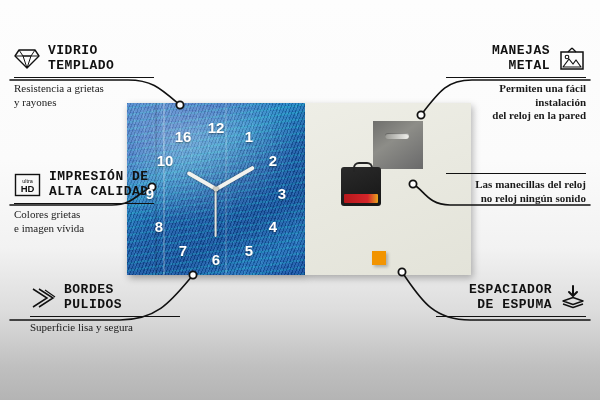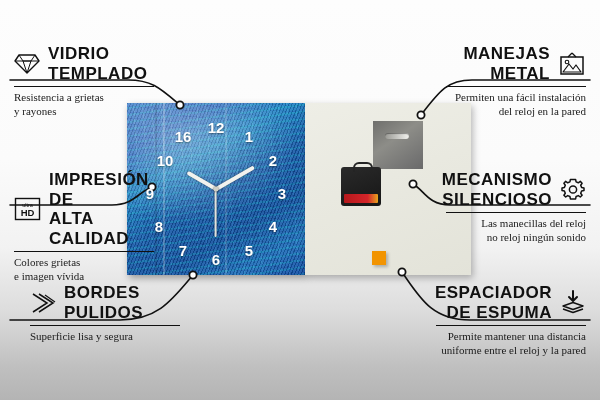--- a/index.html
+++ b/index.html
@@ -130,43 +130,43 @@
   }
 
   
   .callout { position: absolute; }
   .callout .head {
     display: flex;
     align-items: center;
     gap: 8px;
   }
   .callout .title {
-    font-family: Liberation Sans, sans-serif;
+    font-family: Liberation Mono, monospace;
     font-weight: bold;
-    font-size: 17px;
+    font-size: 13px;
     letter-spacing: .5px;
     line-height: 1.15;
     color: #111;
     text-transform: uppercase;
   }
   .callout .rule {
     height: 0; border-top: 1.3px solid #111;
     margin: 3px 0 4px 0;
   }
   .callout .desc {
     font-family: "Liberation Serif", serif;
     font-size: 11px;
     line-height: 1.25;
     color: #1a1a1a;
   }
   .callout.left  .title { text-align: left; }
   .callout.left  .desc  { text-align: left; }
   .callout.right .head  { justify-content: flex-end; }
   .callout.right .title { text-align: right; }
-  .callout.right .desc  { text-align: right; }
+  .callout.right .desc  { text-align: right; font-weight: bold; }
   .ico { flex: 0 0 auto; display: block; }
 
   #wires { position: absolute; left:0; top:0; width:600px; height:400px; pointer-events:none; }
 </style>
 </head>
 <body>
 
 <div id="stage">
 
   <div id="product">
@@ -293,49 +293,35 @@
       </svg>
     </div>
     <div class="rule"></div>
     <div class="desc">
       <div>Permiten una fácil instalación</div>
       <div>del reloj en la pared</div>
     </div>
   </div>
 
   <div class="callout right" style="left:446px; top:170px; width:140px;">
-    <div class="head">
-      <div class="title">
-        <div>MECANISMO</div>
-        <div>SILENCIOSO</div>
-      </div>
-      <svg class="ico" width="26" height="25" viewBox="0 0 26 25">
-        <path d="M13,2.5 l2.6,0 0.5,2.4 2.2,0.9 2-1.4 1.8,1.8 -1.4,2 0.9,2.2 2.4,0.5 0,2.6 -2.4,0.5 -0.9,2.2 1.4,2 -1.8,1.8 -2,-1.4 -2.2,0.9 -0.5,2.4 -2.6,0 -2.6,0 -0.5,-2.4 -2.2,-0.9 -2,1.4 -1.8,-1.8 1.4,-2 -0.9,-2.2 -2.4,-0.5 0,-2.6 2.4,-0.5 0.9,-2.2 -1.4,-2 1.8,-1.8 2,1.4 2.2,-0.9 0.5,-2.4 z" fill="none" stroke="#111" stroke-width="1.5" stroke-linejoin="round"></path>
-        <circle cx="13" cy="12.5" r="3.6" fill="none" stroke="#111" stroke-width="1.5"></circle>
-      </svg>
-    </div>
     <div class="rule"></div>
     <div class="desc">
       <div>Las manecillas del reloj</div>
       <div>no reloj ningún sonido</div>
     </div>
   </div>
 
   <div class="callout right" style="left:436px; top:283px; width:150px;">
     <div class="head">
       <div class="title">
         <div>ESPACIADOR</div>
         <div>DE ESPUMA</div>
       </div>
       <svg class="ico" width="26" height="25" viewBox="0 0 26 25">
         <path d="M13,1 L13,10 M9,7 L13,11 L17,7" fill="none" stroke="#111" stroke-width="2" stroke-linecap="round" stroke-linejoin="round"></path>
         <path d="M13,12.5 L23,16 L13,19.5 L3,16 Z" fill="none" stroke="#111" stroke-width="1.4" stroke-linejoin="round"></path>
         <path d="M3,19 L13,22.5 L23,19" fill="none" stroke="#111" stroke-width="1.4" stroke-linejoin="round"></path>
       </svg>
     </div>
     <div class="rule"></div>
-    <div class="desc">
-      <div>Permite mantener una distancia</div>
-      <div>uniforme entre el reloj y la pared</div>
-    </div>
   </div>
 
 </div>
 
 </body></html>

